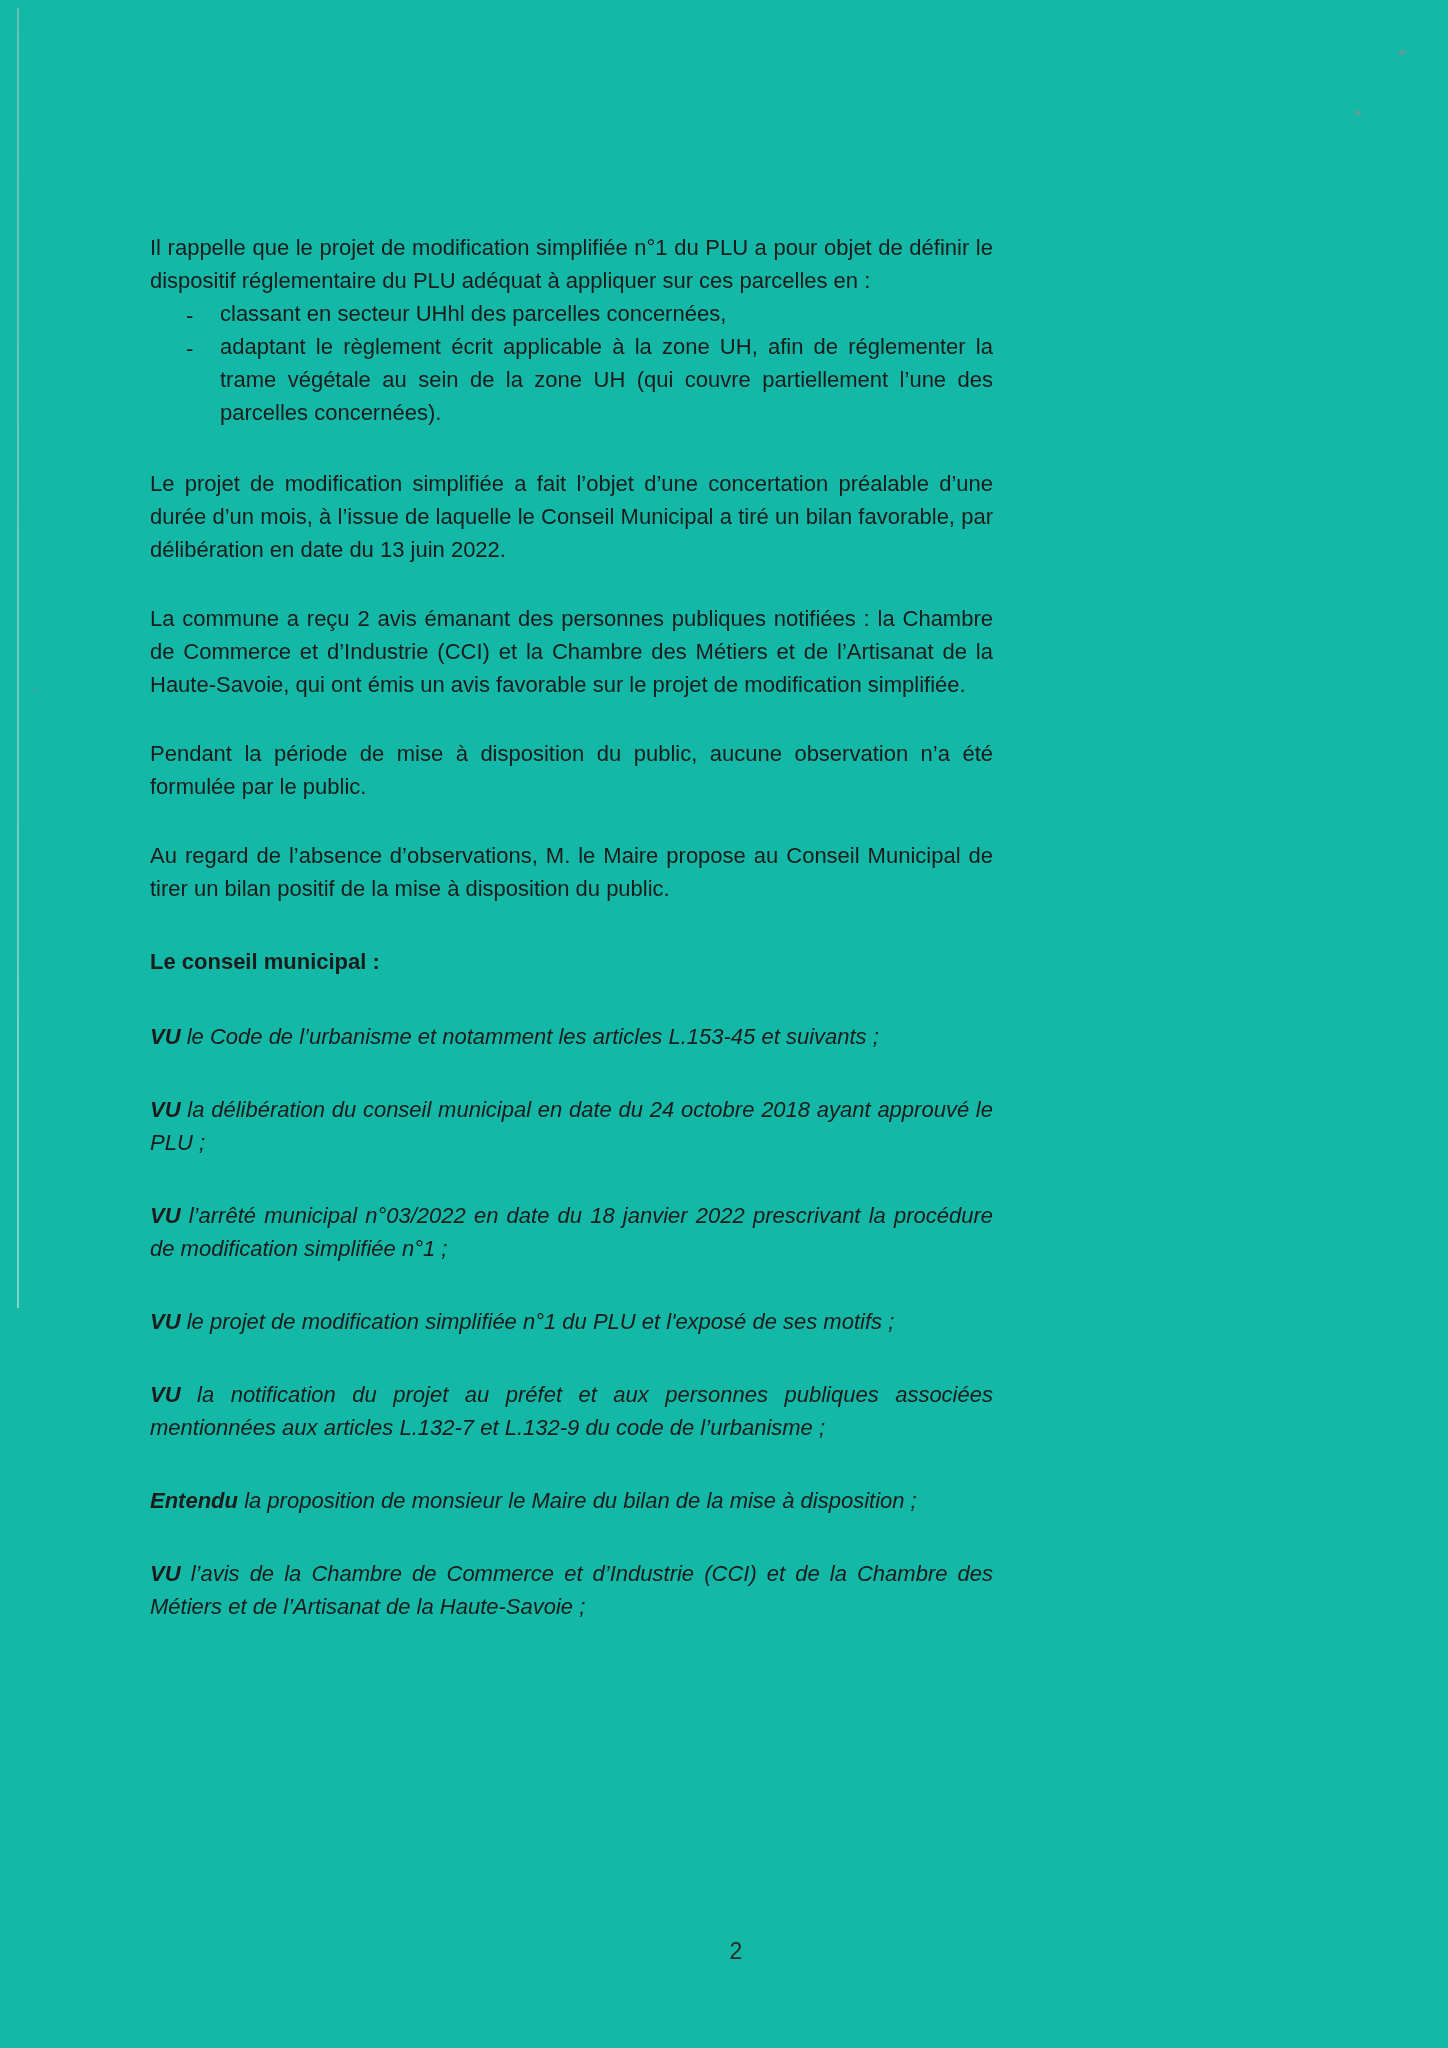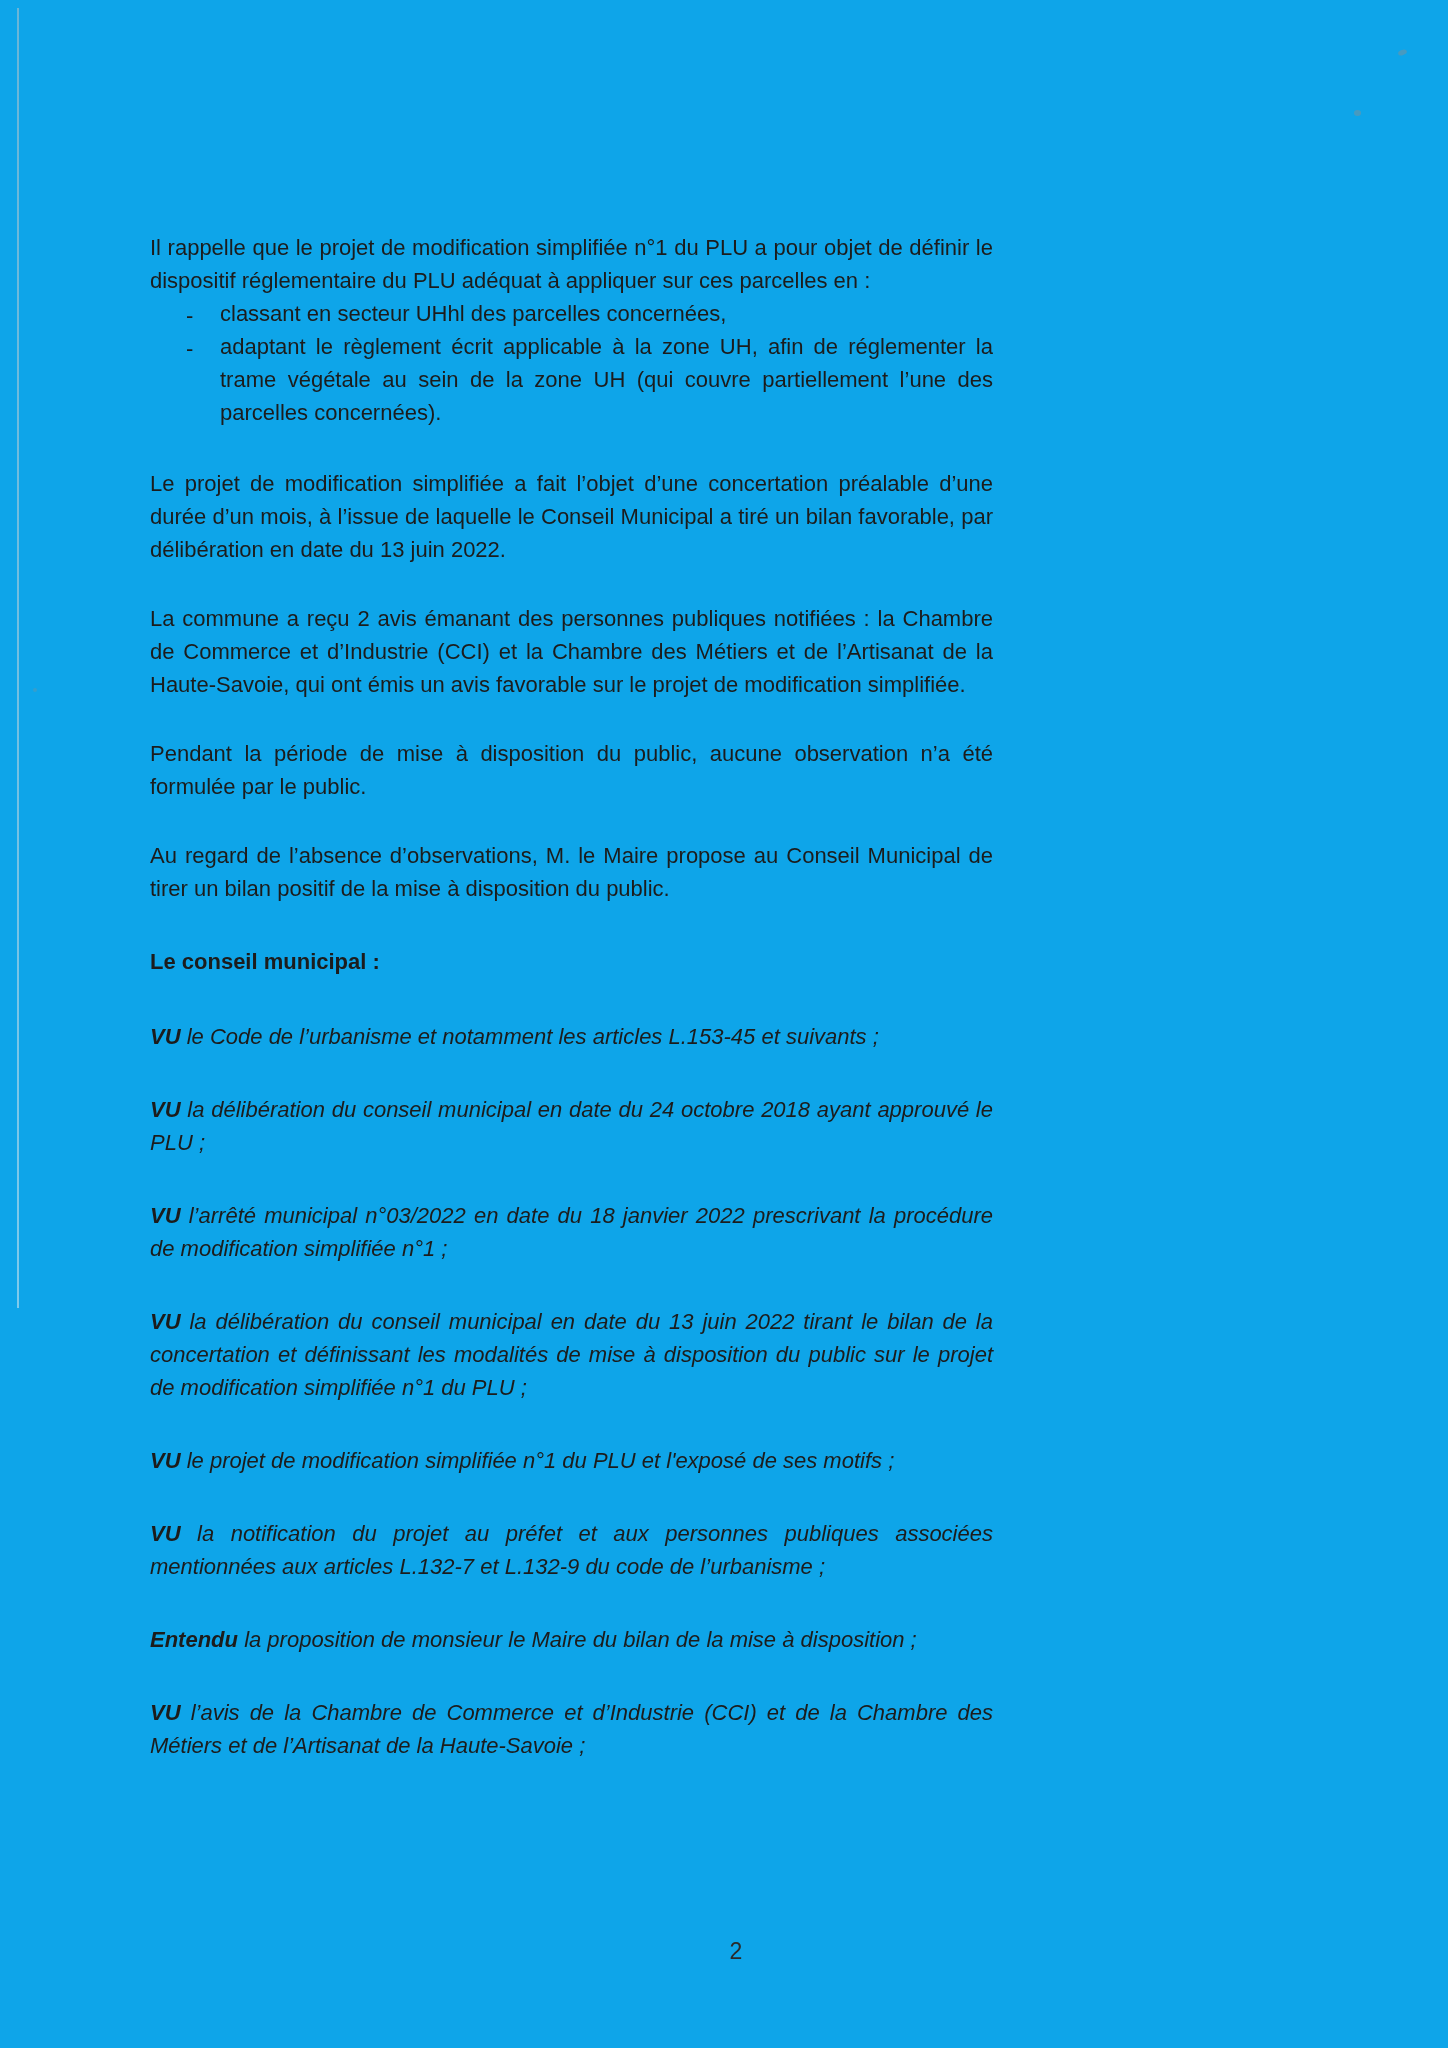--- a/index.html
+++ b/index.html
@@ -4,21 +4,21 @@
 <style>
   html, body {
     margin: 0;
     padding: 0;
     background: #ffffff;
   }
   .page {
     position: relative;
     width: 1448px;
     height: 2048px;
-    background: #0ea5e9;
+    background: #14b8a6;
     overflow: hidden;
     font-family: "Liberation Sans", sans-serif;
     color: #1c1c1c;
   }
   
   .edge-line {
     position: absolute;
     left: 17px;
     top: 8px;
     width: 2px;
@@ -127,24 +127,20 @@
     <p class="clause">
       <strong>VU</strong>
       <span>la délibération du conseil municipal en date du 24 octobre 2018 ayant approuvé le PLU ;</span>
     </p>
     <p class="clause">
       <strong>VU</strong>
       <span>l’arrêté municipal n°03/2022 en date du 18 janvier 2022 prescrivant la procédure de modification simplifiée n°1 ;</span>
     </p>
     <p class="clause">
       <strong>VU</strong>
-      <span>la délibération du conseil municipal en date du 13 juin 2022 tirant le bilan de la concertation et définissant les modalités de mise à disposition du public sur le projet de modification simplifiée n°1 du PLU ;</span>
-    </p>
-    <p class="clause">
-      <strong>VU</strong>
       <span>le projet de modification simplifiée n°1 du PLU et l'exposé de ses motifs ;</span>
     </p>
     <p class="clause">
       <strong>VU</strong>
       <span>la notification du projet au préfet et aux personnes publiques associées mentionnées aux articles L.132-7 et L.132-9 du code de l’urbanisme ;</span>
     </p>
     <p class="clause">
       <strong>Entendu</strong>
       <span>la proposition de monsieur le Maire du bilan de la mise à disposition ;</span>
     </p>

